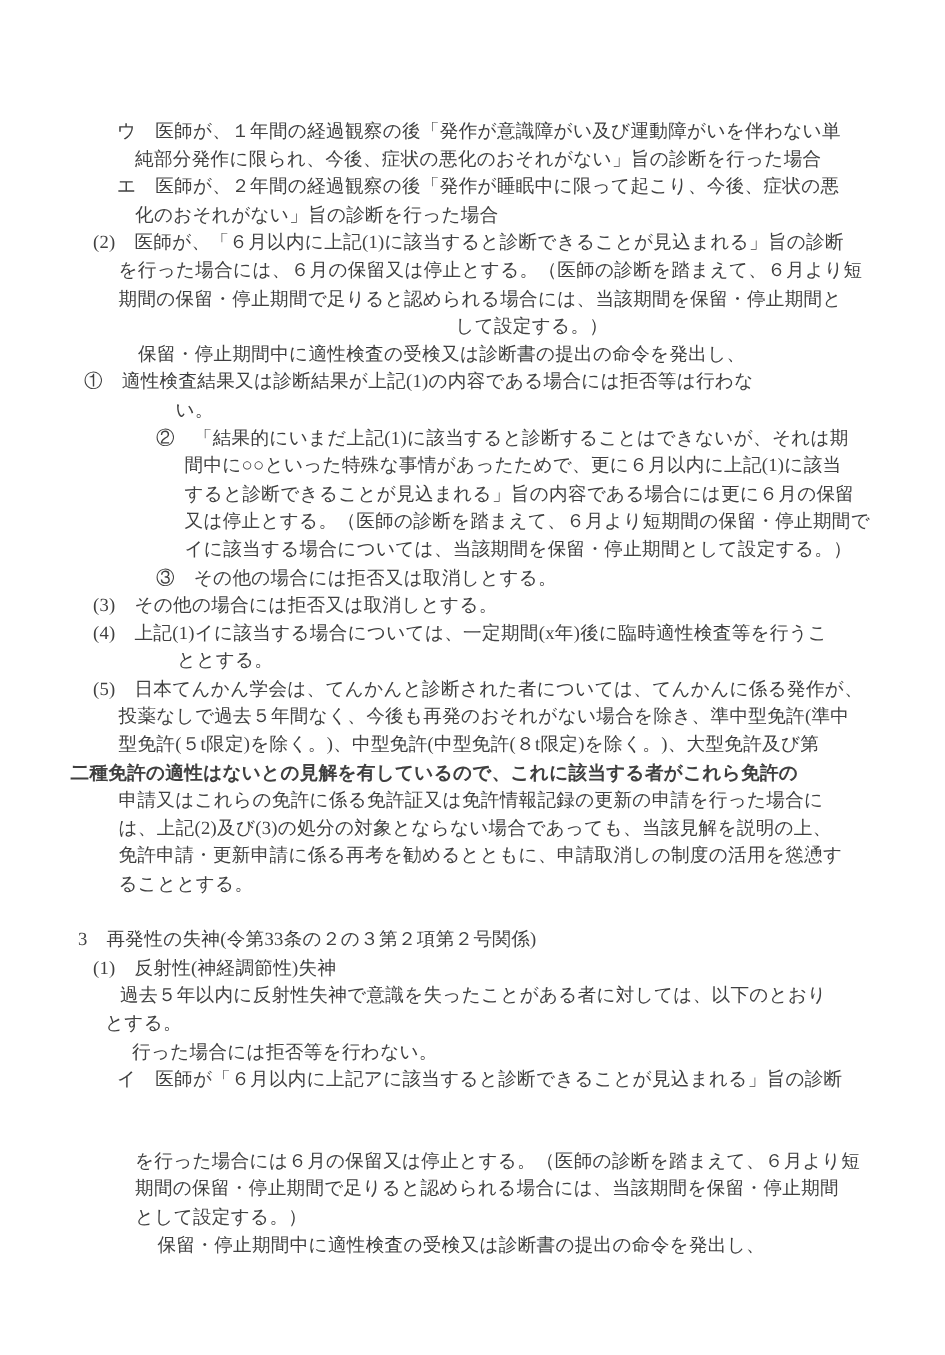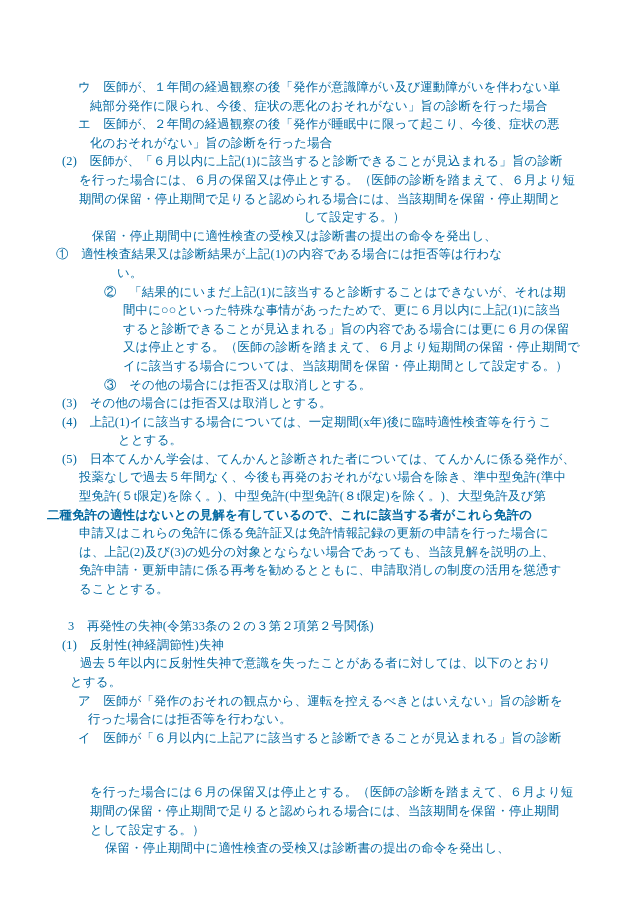--- a/index.html
+++ b/index.html
@@ -32,21 +32,21 @@
     letter-spacing: 0.2px;
   }
   .space-before {
     margin-top: 18.6px;
   }
 </style>
 </head>
 <body>
 
 <div class="page">
-  <div class="text-body" id="text-body" style="color: #0369a1;">
+  <div class="text-body" id="text-body" style="color: #404040;">
       <div class="paragraph">
         <div class="line" style="margin-left: 78px;">ウ　医師が、１年間の経過観察の後「発作が意識障がい及び運動障がいを伴わない単</div>
         <div class="line" style="margin-left: 90px;">純部分発作に限られ、今後、症状の悪化のおそれがない」旨の診断を行った場合</div>
       </div>
       <div class="paragraph">
         <div class="line" style="margin-left: 78px;">エ　医師が、２年間の経過観察の後「発作が睡眠中に限って起こり、今後、症状の悪</div>
         <div class="line" style="margin-left: 90px;">化のおそれがない」旨の診断を行った場合</div>
       </div>
       <div class="paragraph">
         <div class="line" style="margin-left: 62px;">(2)　医師が、「６月以内に上記(1)に該当すると診断できることが見込まれる」旨の診断</div>
@@ -82,31 +82,30 @@
         <div class="line" style="margin-left: 62px;">(5)　日本てんかん学会は、てんかんと診断された者については、てんかんに係る発作が、</div>
         <div class="line" style="margin-left: 79px;">投薬なしで過去５年間なく、今後も再発のおそれがない場合を除き、準中型免許(準中</div>
         <div class="line" style="margin-left: 79px;">型免許(５t限定)を除く。)、中型免許(中型免許(８t限定)を除く。)、大型免許及び第</div>
         <div class="line" style="margin-left: 47px; font-weight: bold;">二種免許の適性はないとの見解を有しているので、これに該当する者がこれら免許の</div>
         <div class="line" style="margin-left: 79px;">申請又はこれらの免許に係る免許証又は免許情報記録の更新の申請を行った場合に</div>
         <div class="line" style="margin-left: 79px;">は、上記(2)及び(3)の処分の対象とならない場合であっても、当該見解を説明の上、</div>
         <div class="line" style="margin-left: 79px;">免許申請・更新申請に係る再考を勧めるとともに、申請取消しの制度の活用を慫慂す</div>
         <div class="line" style="margin-left: 79px;">ることとする。</div>
       </div>
       <div class="paragraph space-before">
-        <div class="line" style="margin-left: 68px;">3　再発性の失神(令第33条の２の３第２項第２号関係)</div>
+        <div class="line" style="margin-left: 52px;">3　再発性の失神(令第33条の２の３第２項第２号関係)</div>
       </div>
       <div class="paragraph">
         <div class="line" style="margin-left: 62px;">(1)　反射性(神経調節性)失神</div>
       </div>
       <div class="paragraph">
         <div class="line" style="margin-left: 80px;">過去５年以内に反射性失神で意識を失ったことがある者に対しては、以下のとおり</div>
         <div class="line" style="margin-left: 70px;">とする。</div>
       </div>
       <div class="paragraph">
-        <div class="line" style="margin-left: 78px;">ア　医師が「発作のおそれの観点から、運転を控えるべきとはいえない」旨の診断を</div>
         <div class="line" style="margin-left: 88px;">行った場合には拒否等を行わない。</div>
       </div>
       <div class="paragraph">
         <div class="line" style="margin-left: 78px;">イ　医師が「６月以内に上記アに該当すると診断できることが見込まれる」旨の診断</div>
         <div class="line" style="margin-left: 90px; margin-top: 36px;">を行った場合には６月の保留又は停止とする。（医師の診断を踏まえて、６月より短</div>
         <div class="line" style="margin-left: 90px;">期間の保留・停止期間で足りると認められる場合には、当該期間を保留・停止期間</div>
         <div class="line" style="margin-left: 90px;">として設定する。）</div>
       </div>
       <div class="paragraph">
         <div class="line" style="margin-left: 105px;">保留・停止期間中に適性検査の受検又は診断書の提出の命令を発出し、</div>

